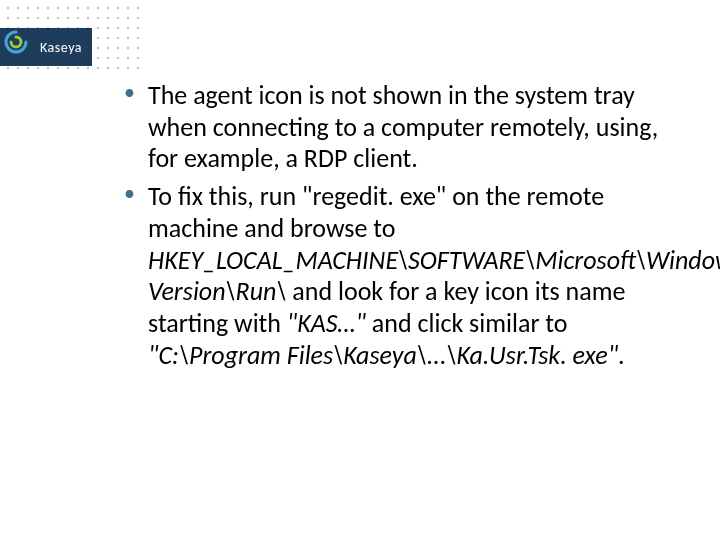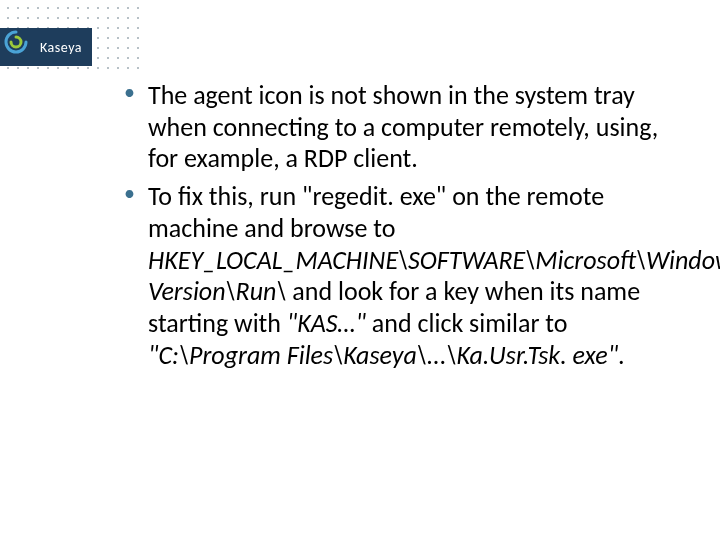--- a/index.html
+++ b/index.html
@@ -62,18 +62,18 @@
   </svg>
 
   <div class="title">Note</div>
 
   <div class="body">
     <ul>
       <li>
         <span>The agent icon is not shown in the system tray when connecting to a computer remotely, using, for example, a RDP client.</span>
       </li>
       <li>
-        <span>To fix this, run "regedit. exe" on the remote machine and browse to </span><span class="ital">HKEY_LOCAL_MACHINE\SOFTWARE\Microsoft\Windows\Current. Version\Run\</span><span> and look for a key when its name starting with </span><span class="ital">"KAS…" </span><span> and click similar to </span><span class="ital">"C:\Program Files\Kaseya\...\Ka.Usr.Tsk. exe"</span><span>.</span>
+        <span>To fix this, run "regedit. exe" on the remote machine and browse to </span><span class="ital">HKEY_LOCAL_MACHINE\SOFTWARE\Microsoft\Windows\Current. Version\Run\</span><span> and look for a key icon its name starting with </span><span class="ital">"KAS…" </span><span> and click similar to </span><span class="ital">"C:\Program Files\Kaseya\...\Ka.Usr.Tsk. exe"</span><span>.</span>
       </li>
     </ul>
   </div>
 
 </div>
 
 </body></html>

